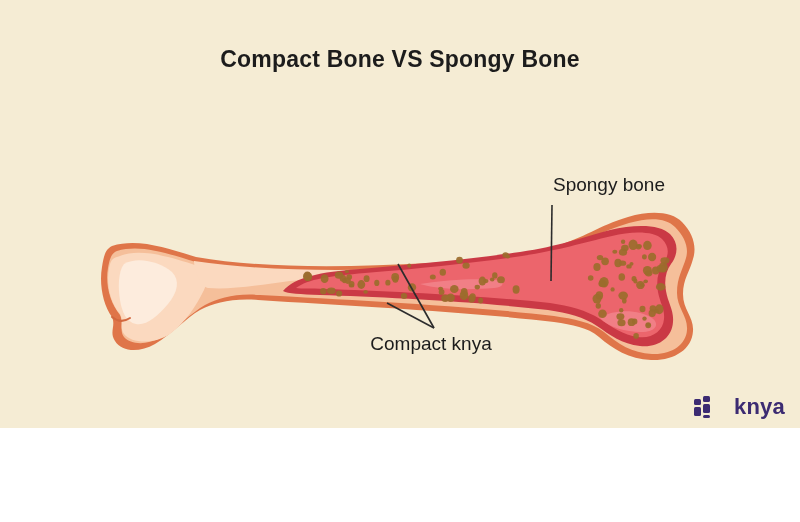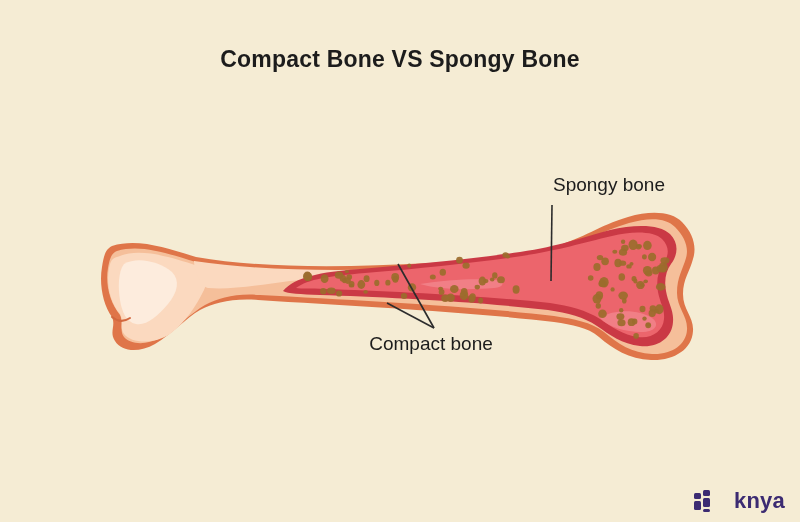--- a/index.html
+++ b/index.html
@@ -3,21 +3,21 @@
 <meta charset="utf-8">
 <style>
   :root{
     --bg:#f5ecd4; --ink:#1c1c1c; --line:#2c2c2c;
     --bone-outline:#df7549; --bone-body:#f5bf9a; --bone-light:#fbd9bf;
     --bone-lightest:#fdecdd; --marrow-dark:#ca3945; --marrow:#ec656c;
     --marrow-light:#f2868d; --dot:#9b6c2d; --logo:#3c2b72;
   }
   html,body{margin:0;padding:0;}
   .canvas{
-    position:relative; width:800px; height:522px; overflow:hidden;
+    position:relative; width:800px; height:428px; overflow:hidden;
     background:var(--bg);
     font-family:"Liberation Sans", sans-serif;
     color:var(--ink);
   }
   .page-title{
     position:absolute; left:0; right:0; top:46px; margin:0;
     text-align:center; font-size:23px; font-weight:700;
     letter-spacing:0.2px; color:var(--ink);
   }
   .bone-svg{position:absolute; left:0; top:0; width:800px; height:522px;}
@@ -276,21 +276,21 @@
       </g>
 
     <g>
       <line class="pointer-line" x1="552" y1="205" x2="551" y2="281"></line>
       <line class="pointer-line" x1="398" y1="264" x2="434" y2="328"></line>
       <line class="pointer-line" x1="387" y1="303" x2="434" y2="328"></line>
     </g>
   </svg>
 
   <div class="diagram-label label-spongy">Spongy bone</div>
-  <div class="diagram-label label-compact">Compact bone</div>
+  <div class="diagram-label label-compact">Compact knya</div>
 
   <div class="brand-logo">
     <svg class="logo-icon" width="18" height="24" viewBox="0 0 18 24" aria-hidden="true">
       <rect x="0" y="4" width="7" height="6" rx="1.5"></rect>
       <rect x="0" y="12" width="7" height="9" rx="1.5"></rect>
       <rect x="9" y="1" width="7" height="6" rx="1.5"></rect>
       <rect x="9" y="9" width="7" height="9" rx="1.5"></rect>
       <rect x="9" y="20" width="7" height="3" rx="1.5"></rect>
     </svg>
     <span class="brand-logo-text">knya</span>

